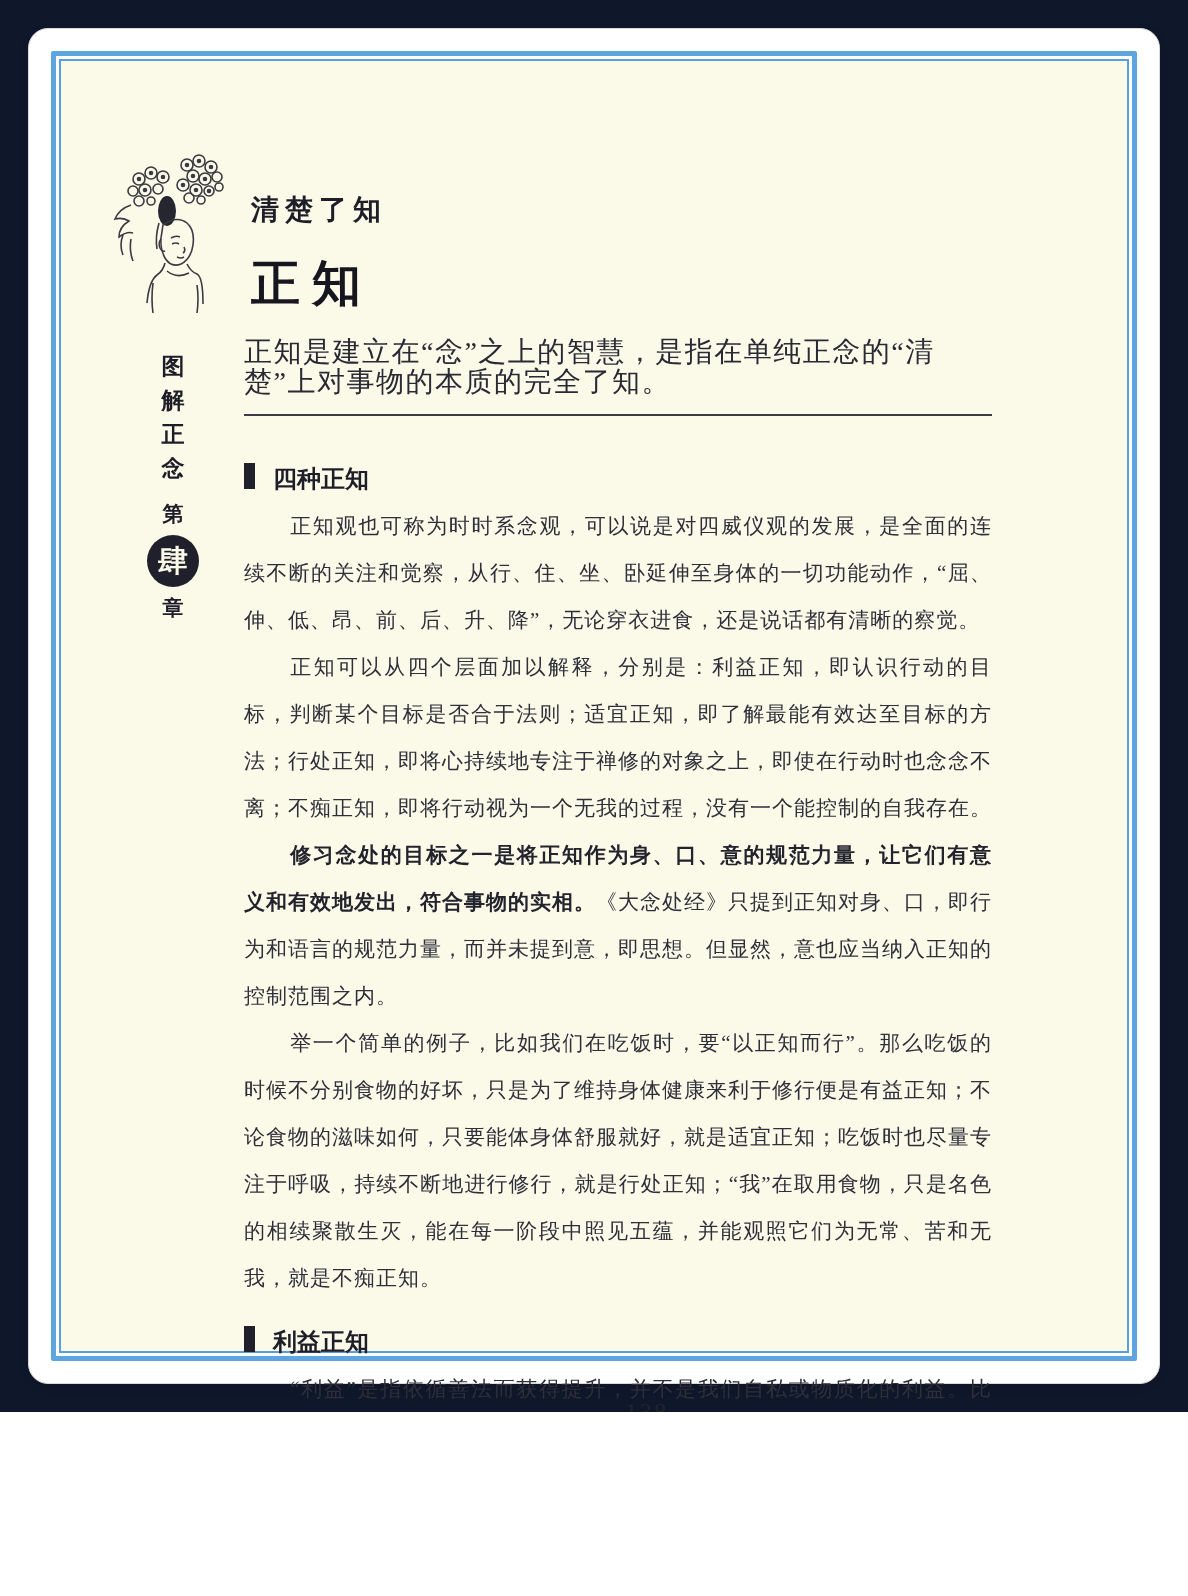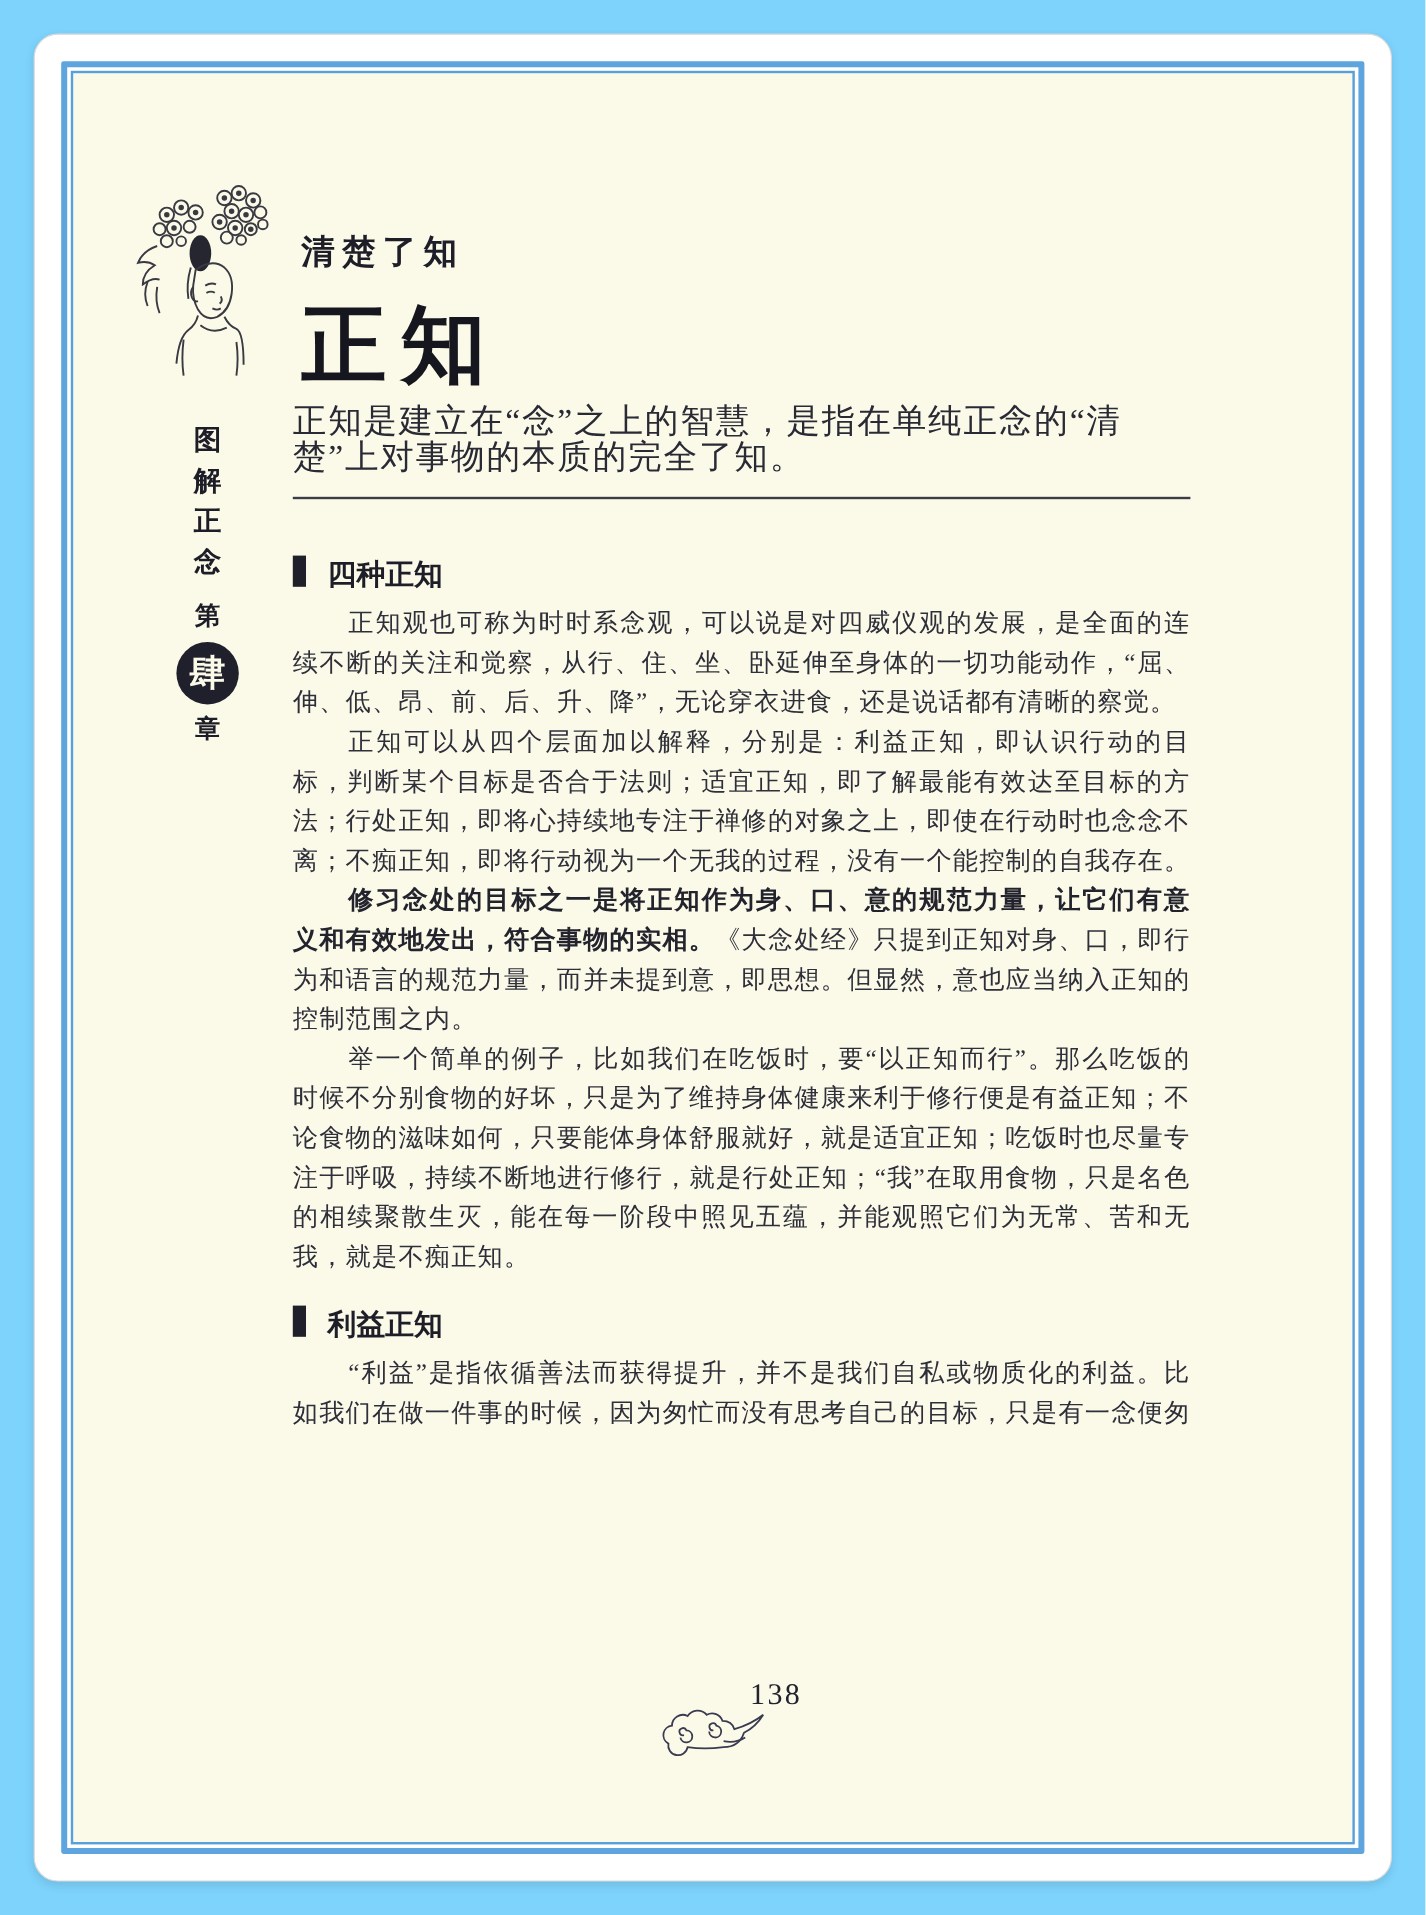--- a/index.html
+++ b/index.html
@@ -1,18 +1,18 @@
 <!DOCTYPE html>
 <html><head>
 <meta charset="utf-8">
 <style>
   * { margin:0; padding:0; box-sizing:border-box; }
   html,body { background:#ffffff; }
   .stage {
-    position:relative; width:1188px; height:1596px; background:#7dd3fc;
+    position:relative; width:1188px; height:1412px; background:#0f172a;
     font-family:"Liberation Serif", serif; overflow:hidden;
   }
   .card {
     position:absolute; left:28px; top:28px; right:28px; bottom:28px;
     background:#ffffff; border:1px solid #d9d9d9; border-radius:20px;
     box-shadow:0 3px 8px rgba(0,0,0,0.10);
   }
   .frame-outer {
     position:absolute; left:22px; top:22px; right:22px; bottom:22px;
     border:5px solid #5ea4df; border-radius:2px;
@@ -26,22 +26,22 @@
   
   .illustration { position:absolute; left:40px; top:82px; width:140px; height:175px; }
 
   
   .title-block { position:absolute; left:190px; top:130px; }
   .subtitle {
     font-family:"Liberation Sans", sans-serif; font-weight:bold;
     font-size:28px; letter-spacing:6px; color:#1e1e28;
   }
   .main-title {
-    margin-top:12px; font-family:Liberation Sans, sans-serif; font-weight:bold;
-    font-size:71px; letter-spacing:12px; color:#16161f;
+    margin-top:22px; font-family:Liberation Sans, sans-serif; font-weight:bold;
+    font-size:49px; letter-spacing:12px; color:#16161f;
   }
 
   
   .sidebar {
     position:absolute; left:86px; top:294px; width:52px;
     display:flex; flex-direction:column; align-items:center;
     color:#1d1d27;
   }
   .sidebar .bt-char {
     font-family:"Liberation Serif", serif; font-weight:bold;
@@ -75,21 +75,21 @@
   .main-col { position:absolute; left:183px; top:402px; width:748px; color:#2f2f3a; }
   .section-heading {
     display:flex; height:28px;
     font-family:"Liberation Sans", sans-serif; font-weight:bold;
     font-size:24px; color:#1e1e28; margin-bottom:12px;
   }
   .section-heading .bar {
     width:11px; height:26px; background:#20202a; margin-right:18px; flex:0 0 auto;
   }
   .body-para {
-    font-size:21px; line-height:33px; letter-spacing:1px;
+    font-size:21px; line-height:47px; letter-spacing:1px;
     text-align:justify; text-indent:2.2em;
     font-family:"Liberation Serif", serif;
   }
   .body-para b { color:#23232d; }
   .section-gap { height:24px; }
 
   
   .footer { position:absolute; left:468px; top:1338px; width:180px; height:90px; }
   .page-number {
     position:absolute; left:96px; top:0;

